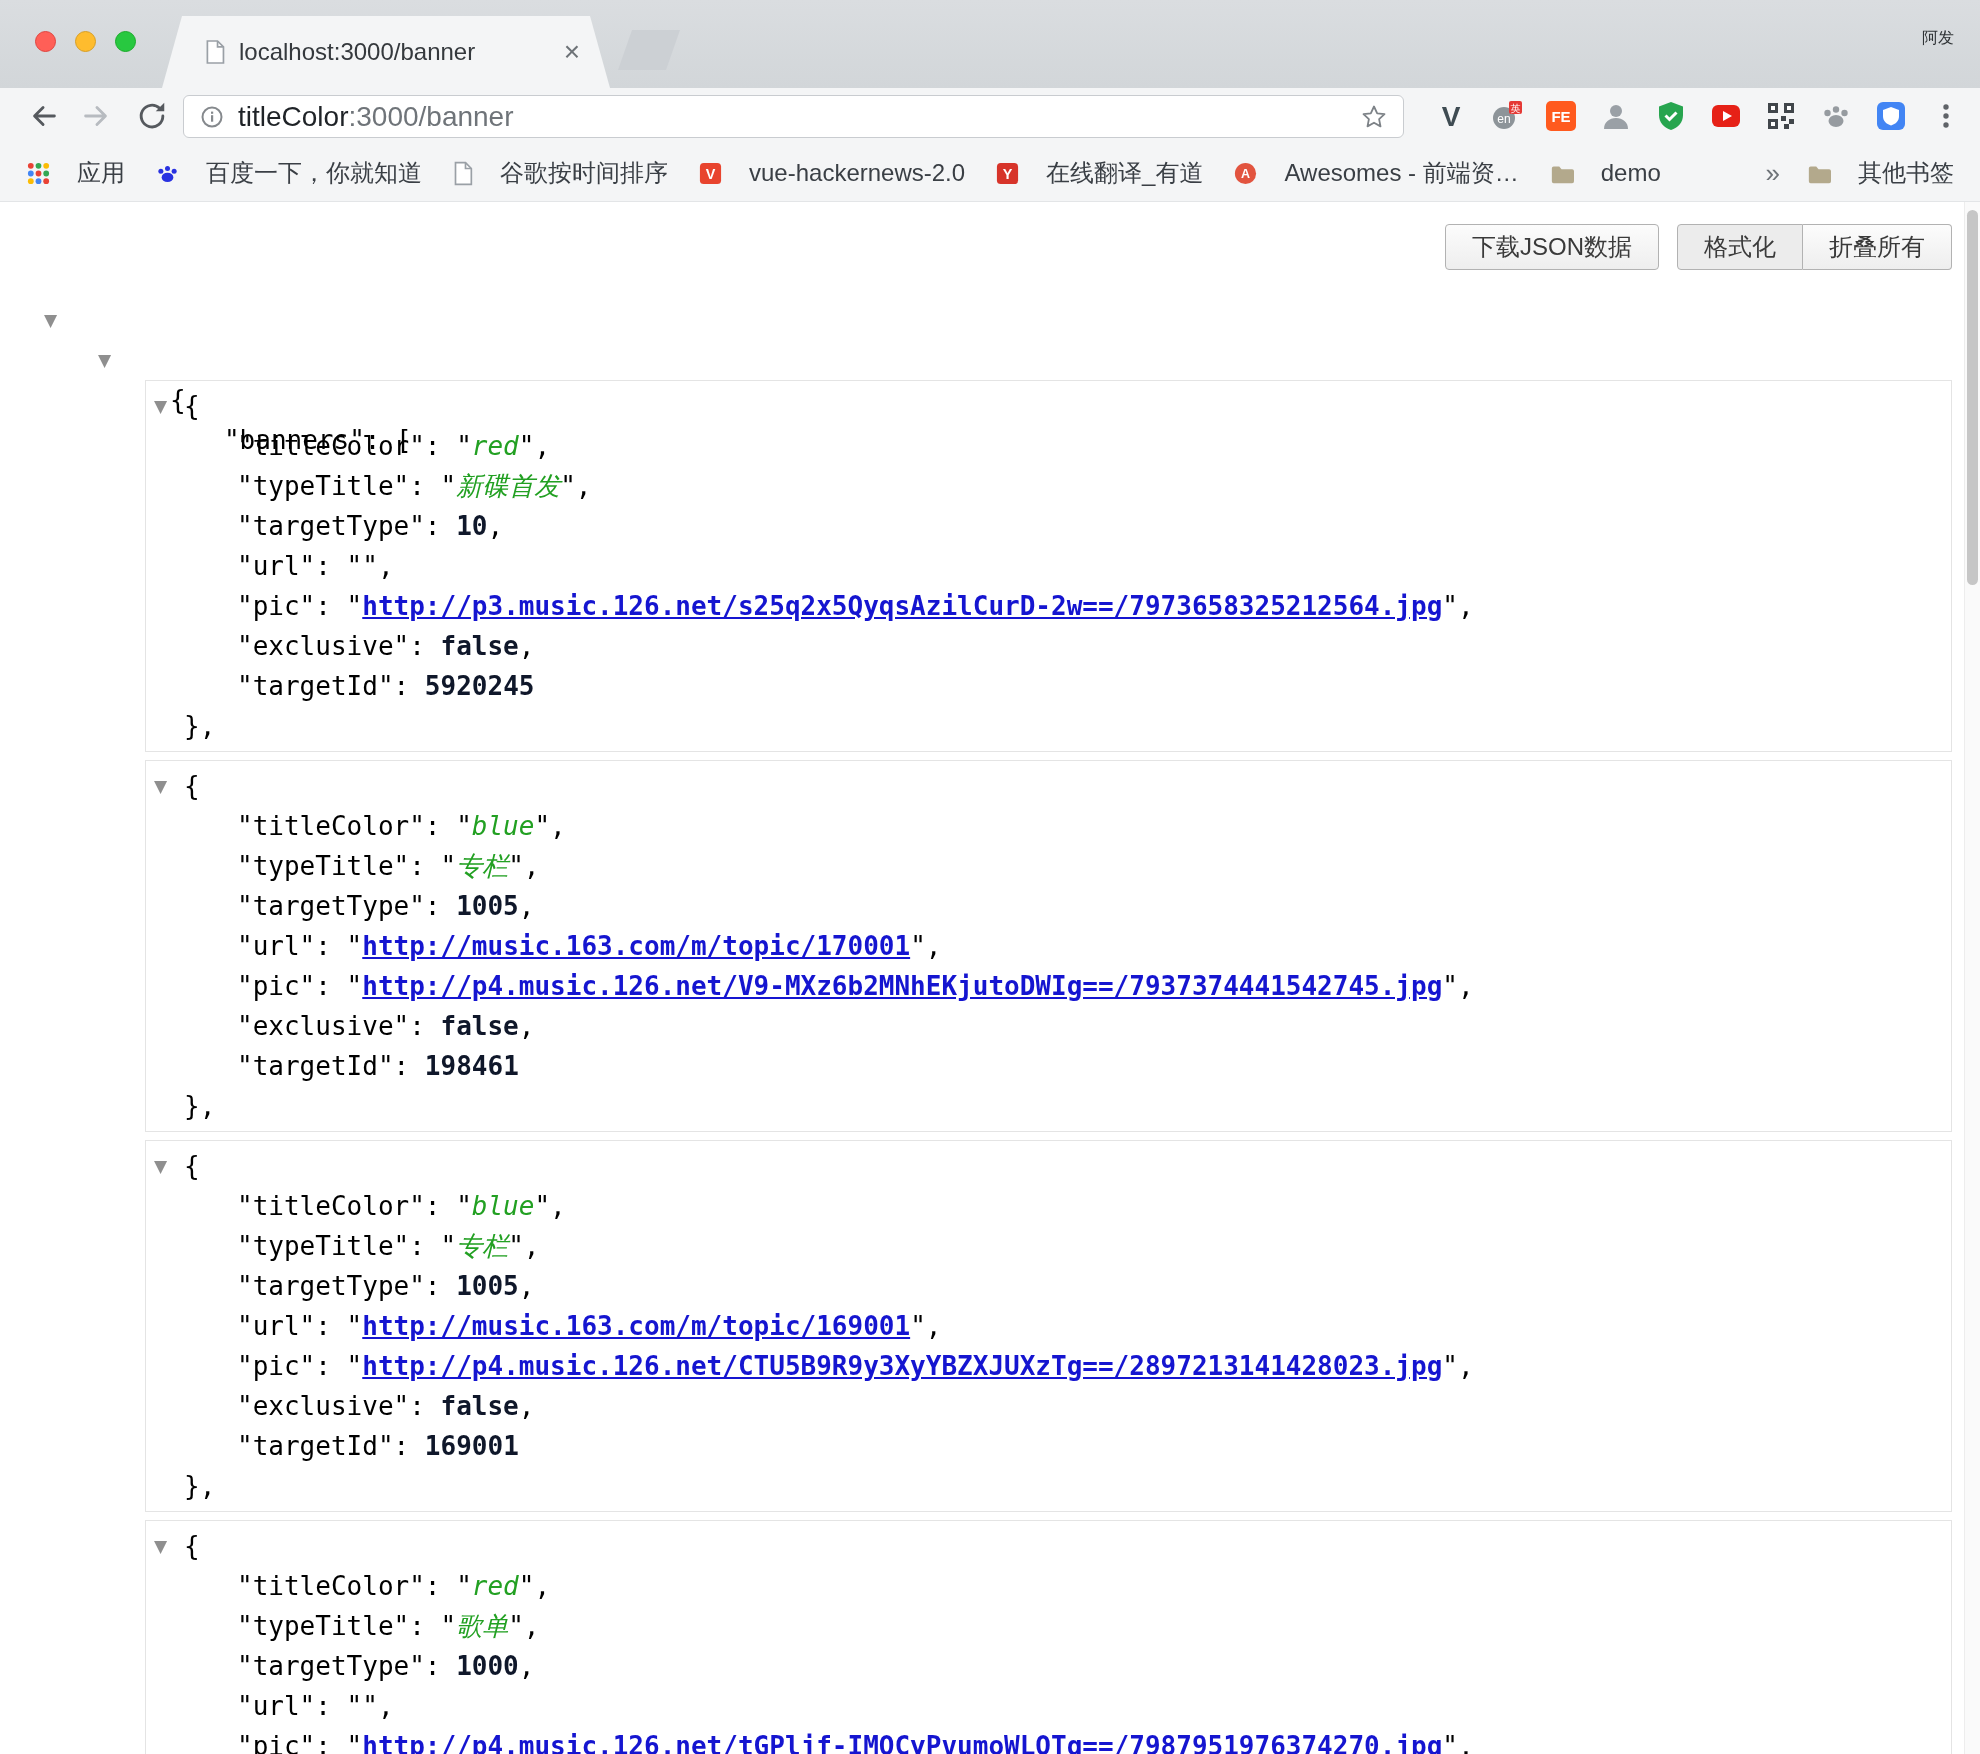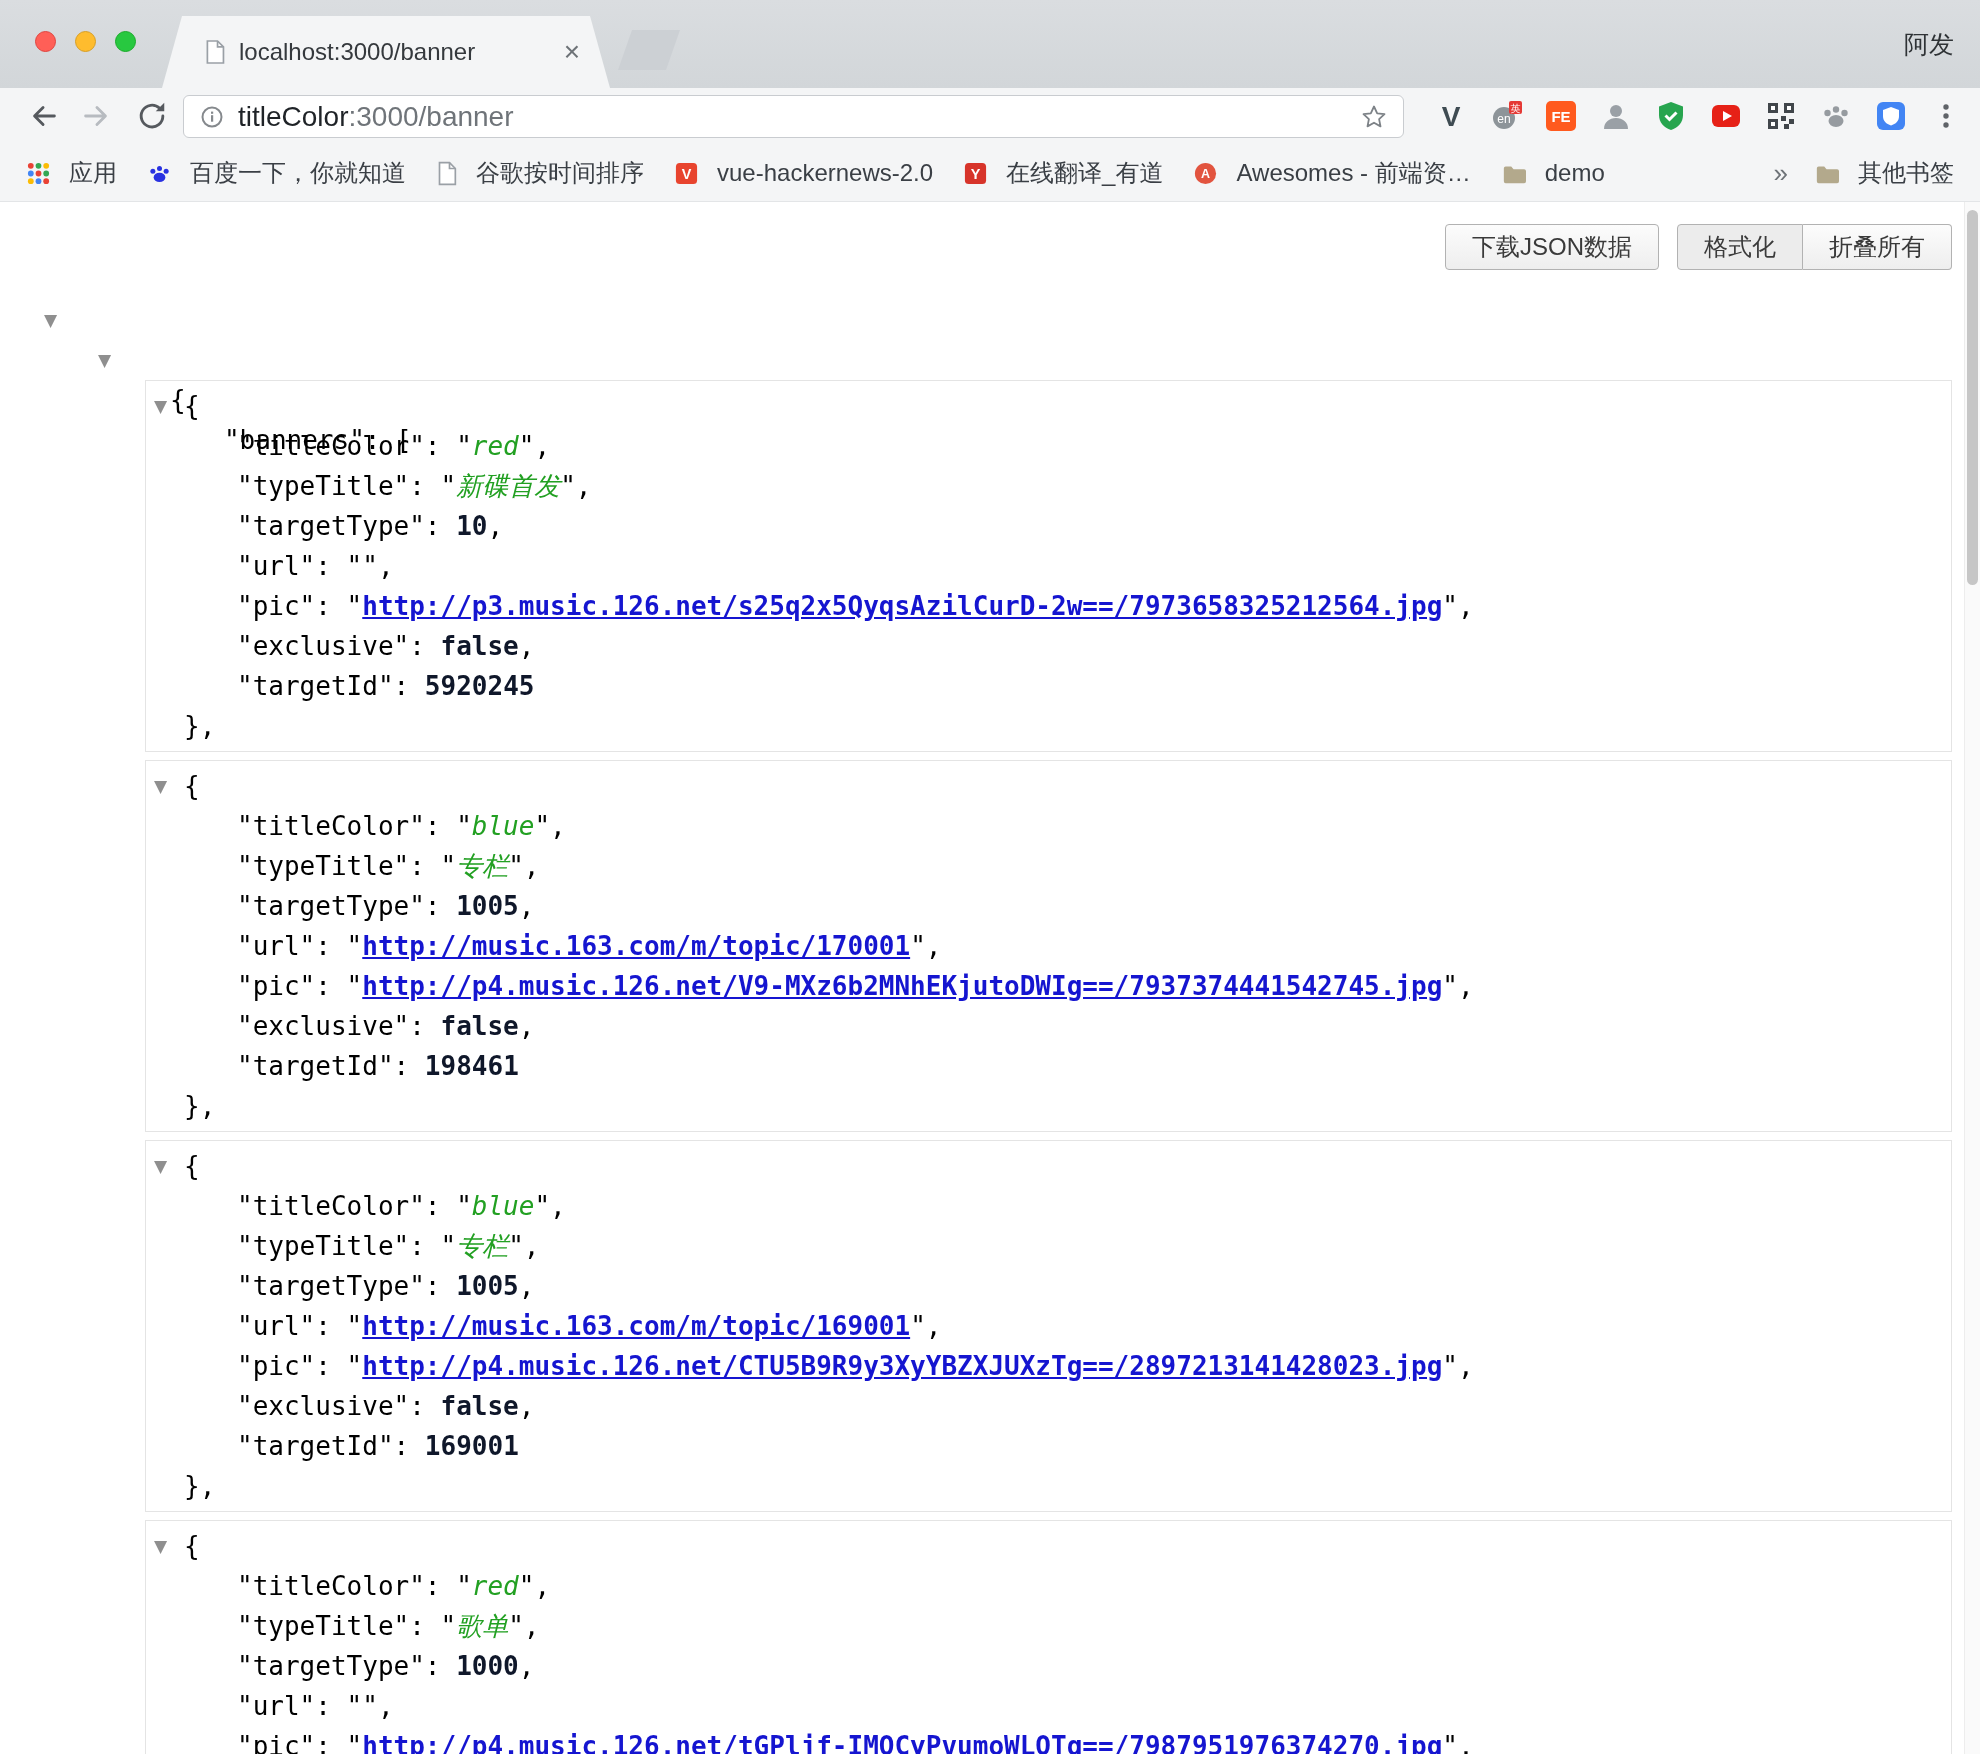--- a/index.html
+++ b/index.html
@@ -14,37 +14,37 @@
   .light.yellow { background:#febc2e; border:1px solid #d89e24; }
   .light.green  { background:#28c840; border:1px solid #1aab29; }
 
   .tab { position:absolute; left:162px; top:16px; width:448px; height:72px;
          background:#f4f5f6; clip-path:polygon(20px 0, calc(100% - 20px) 0, 100% 100%, 0 100%);
          display:flex; align-items:center; padding:0 30px 0 42px; }
   .tab-title { flex:1; margin-left:13px; font-size:24px; color:#35393d; white-space:nowrap; overflow:hidden; }
   .tab-close { font-size:28px; color:#6d7277; line-height:1; cursor:pointer; }
   .newtab { position:absolute; left:618px; top:30px; width:62px; height:40px; background:#ccd0d4;
             clip-path:polygon(14px 0, 100% 0, calc(100% - 14px) 100%, 0 100%); }
-  .profile { position:absolute; right:26px; top:28px; font-size:25px; color:#2f3336; }
+  .profile { position:absolute; right:26px; top:28px; font-size:16px; color:#2f3336; }
 
   .navbar { position:relative; height:57px; background:#f4f5f6; }
   .navbtn { position:absolute; top:10px; width:36px; height:36px; display:flex;
             align-items:center; justify-content:center; cursor:pointer; }
   .urlbar { position:absolute; left:183px; top:7px; width:1221px; height:43px; background:#fff;
             border:1px solid #c9ccd0; border-radius:6px; display:flex; align-items:center; padding:0 14px; }
   .url-text { margin-left:12px; font-size:28px; white-space:nowrap; }
   .url-host { color:#1f2327; }
   .url-rest { color:#6f7479; }
   .url-spacer { flex:1; }
   .exticons { position:absolute; right:18px; top:12px; display:flex; align-items:center; gap:23px; }
   .exticon { width:32px; height:32px; cursor:pointer; }
 
   .bookbar { height:57px; background:#f4f5f6; border-bottom:1px solid #e3e5e7;
              display:flex; align-items:center; padding:0 26px; gap:30px; }
-  .bm { display:flex; align-items:center; gap:18px; font-size:24px; color:#3a3f45;
+  .bm { display:flex; align-items:center; gap:26px; font-size:24px; color:#3a3f45;
         white-space:nowrap; cursor:pointer; }
   .bm-right { margin-left:auto; display:flex; align-items:center; gap:26px; }
   .chev { font-size:26px; color:#6e7378; cursor:pointer; }
 
   
   .content { background:#fff; }
   .actions { display:flex; justify-content:flex-end; gap:18px; padding:22px 28px 0 0; }
   .btn { height:46px; padding:0 26px; font-size:24px; color:#3a3a3a; border:1px solid #b2b2b2;
          border-radius:4px; background:linear-gradient(#fcfcfc,#eee); cursor:pointer;
          font-family:"Liberation Sans", sans-serif; }

